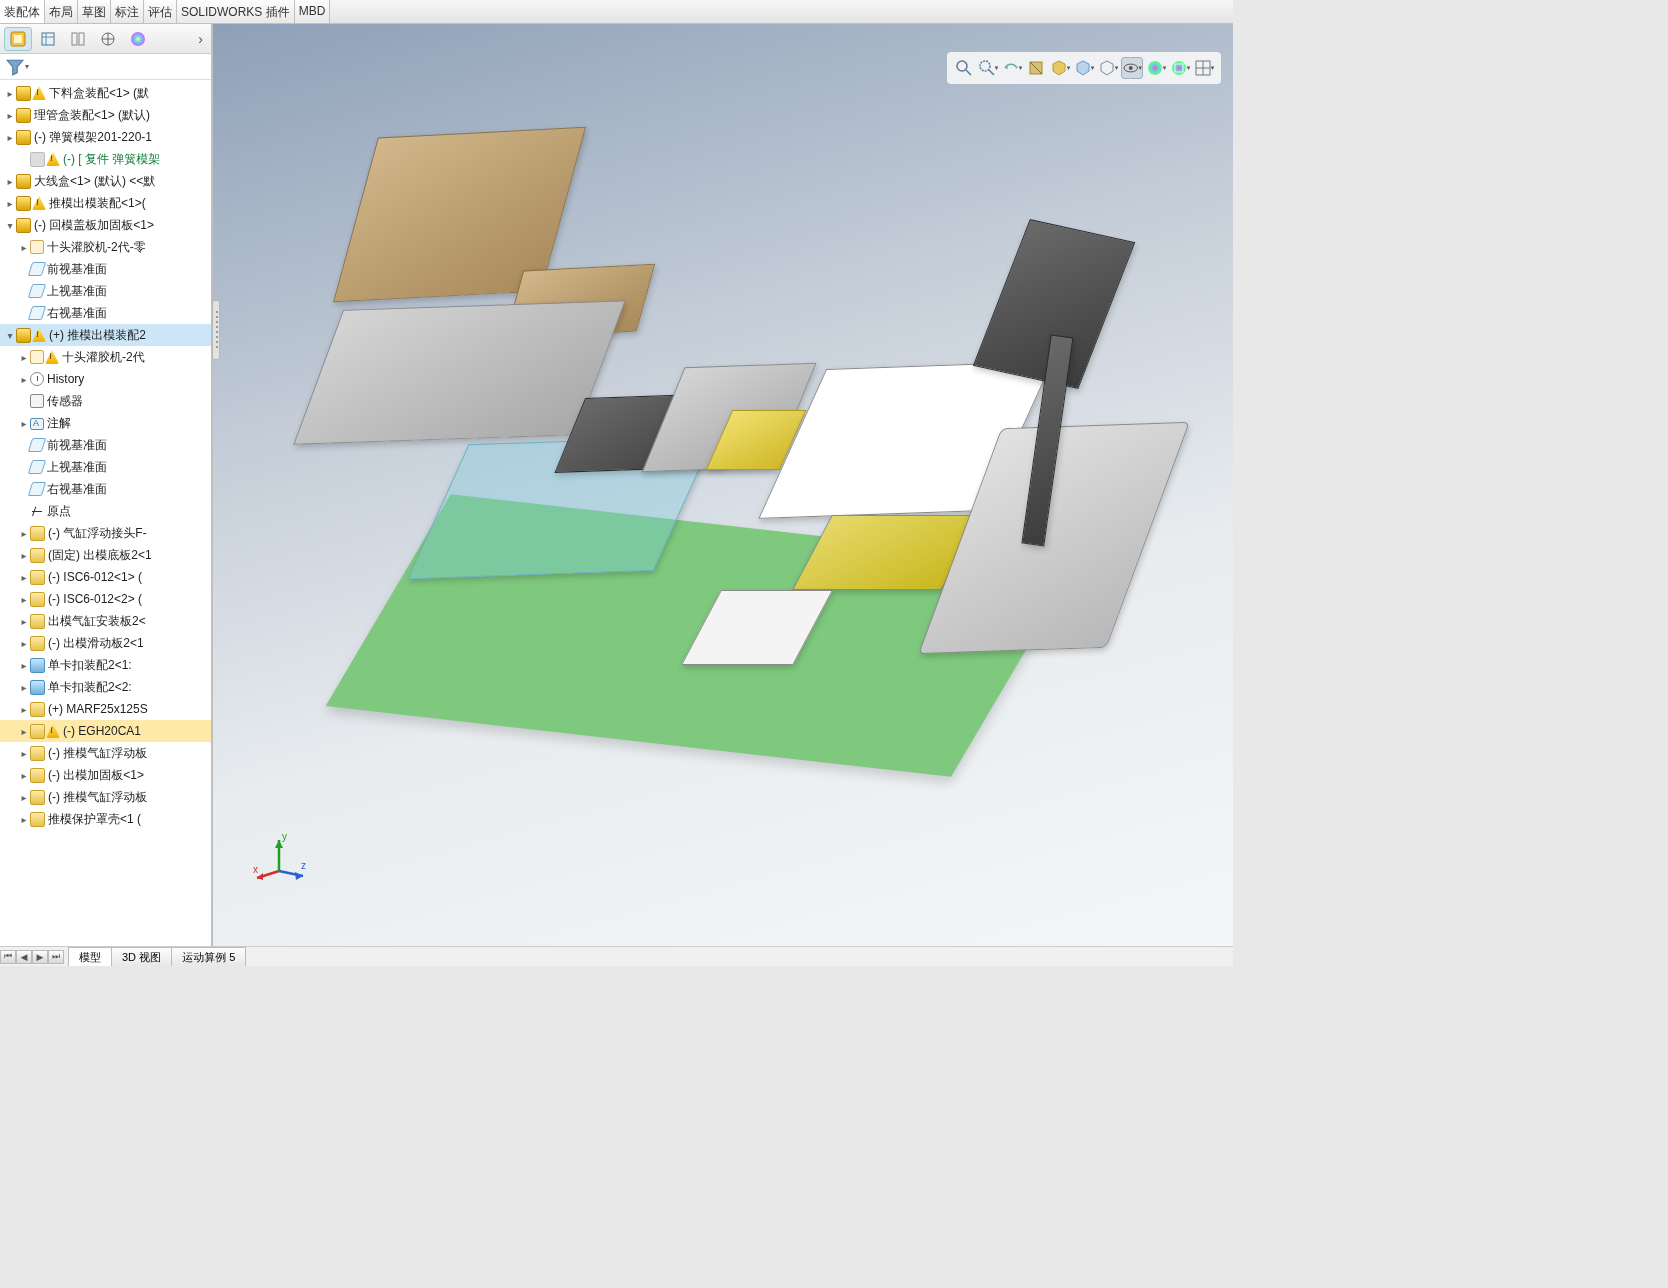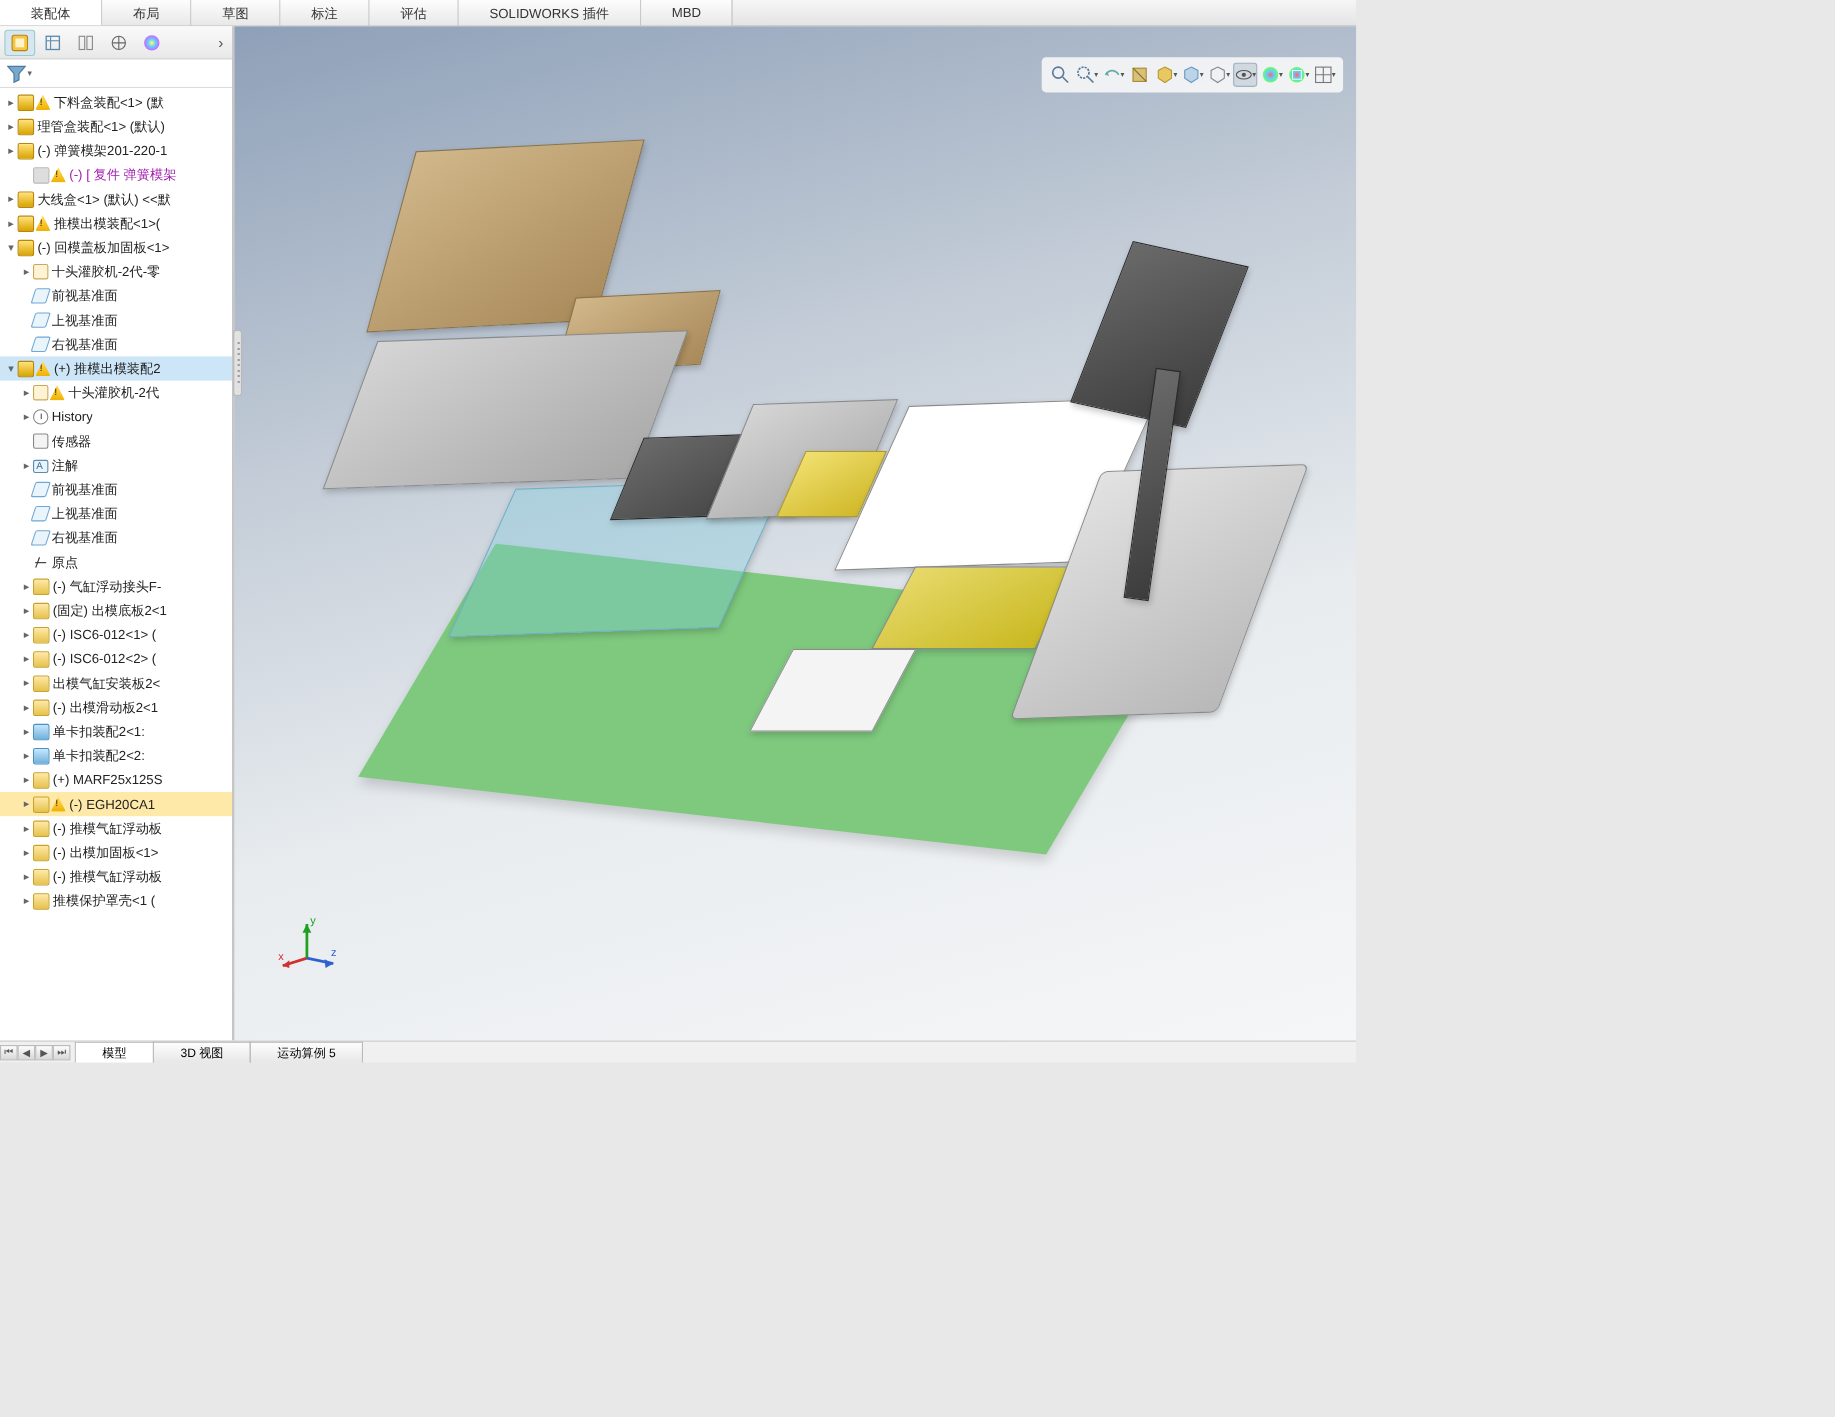--- a/index.html
+++ b/index.html
@@ -1,20 +1,20 @@
 <!DOCTYPE html>
 <html><head>
 <meta charset="utf-8">
 <style>
 * { box-sizing: border-box; margin: 0; padding: 0; font-family: "Microsoft YaHei", Arial, sans-serif; }
 body { width: 1233px; height: 966px; overflow: hidden; background: #e8e8e8; position: relative; }
 
 
 .menu-tabs { height: 24px; background: linear-gradient(#f6f6f6,#e4e4e4); border-bottom: 1px solid #c0c0c0; display: flex; font-size: 12px; }
-.menu-tab { padding: 4px 28px; border-right: 1px solid #c0c0c0; background: linear-gradient(#fdfdfd,#e8e8e8); cursor: pointer; color: #333; }
+.menu-tab { padding: 4px 4px; border-right: 1px solid #c0c0c0; background: linear-gradient(#fdfdfd,#e8e8e8); cursor: pointer; color: #333; }
 .menu-tab.active { background: #fff; }
 
 
 .view-toolbar { position: absolute; top: 28px; right: 12px; height: 32px; display: flex; align-items: center; gap: 2px; background: rgba(250,250,250,0.85); padding: 2px 6px; border-radius: 4px; }
 .vtool { width: 22px; height: 22px; display: flex; align-items: center; justify-content: center; border-radius: 3px; cursor: pointer; }
 .vtool .dd { font-size: 7px; color: #555; margin-left: -1px; }
 
 
 .left-panel { position: absolute; top: 24px; left: 0; width: 212px; bottom: 20px; background: #fff; border-right: 1px solid #bfbfbf; display: flex; flex-direction: column; }
 .side-tabs { height: 30px; background: linear-gradient(#fafafa,#e8e8e8); border-bottom: 1px solid #ccc; display: flex; align-items: center; padding: 0 4px; gap: 2px; }
@@ -66,21 +66,21 @@
 .box.tan { background:linear-gradient(145deg,#d1b78a,#a8895a); border-color:#8c7344;}
 .box.glass { background: rgba(120,200,220,0.35); border-color:#6fb0c4;}
 .box.yellow { background: linear-gradient(145deg,#f0e070,#d0b828); border-color:#b09b20;}
 .box.dark { background: linear-gradient(145deg,#6a6a6a,#3c3c3c); border-color:#2a2a2a;}
 .box.ylw2 { background: linear-gradient(145deg,#e6d96a,#c9b820); }
 
 
 .bottom-bar { position:absolute; left:0; right:0; bottom:0; height:20px; background:#f0f0f0; border-top:1px solid #ccc; display:flex; align-items:center; font-size:11px; }
 .btab-nav { display:flex; gap:0; margin-right:4px;}
 .btab-nav span{ width:16px; height:14px; background:linear-gradient(#fdfdfd,#d8d8d8); border:1px solid #bbb; display:flex;align-items:center;justify-content:center; font-size:9px; color:#555; cursor:pointer;}
-.btab { padding: 2px 24px; background:linear-gradient(#fdfdfd,#e6e6e6); border:1px solid #bbb; border-bottom:none; margin-right:-1px; cursor:pointer;text-align:center; }
+.btab { padding: 2px 10px; background:linear-gradient(#fdfdfd,#e6e6e6); border:1px solid #bbb; border-bottom:none; margin-right:-1px; cursor:pointer;text-align:center; }
 .btab.active { background:#fff; }
 
 
 .vtool svg { width:18px; height:18px; }
 </style>
 </head>
 <body>
 
 <div class="menu-tabs" id="menuTabs">
     <div class="menu-tab active">装配体</div>
@@ -162,21 +162,21 @@
           <span class="ic ic-asm"></span>
         </span>
         <span class="txt">(-) 弹簧模架201-220-1</span>
       </div>
       <div class="tree-row indent-1">
         <span class="exp"></span>
         <span class="icons">
           <span class="ic ic-ghost"></span>
           <span class="ic ic-warn"></span>
         </span>
-        <span class="txt" style="color: #a21caf;">(-) [ 复件 弹簧模架</span>
+        <span class="txt" style="color: #15803d;">(-) [ 复件 弹簧模架</span>
       </div>
       <div class="tree-row indent-0">
         <span class="exp">▸</span>
         <span class="icons">
           <span class="ic ic-asm"></span>
         </span>
         <span class="txt">大线盒&lt;1&gt; (默认) &lt;&lt;默</span>
       </div>
       <div class="tree-row indent-0">
         <span class="exp">▸</span>

